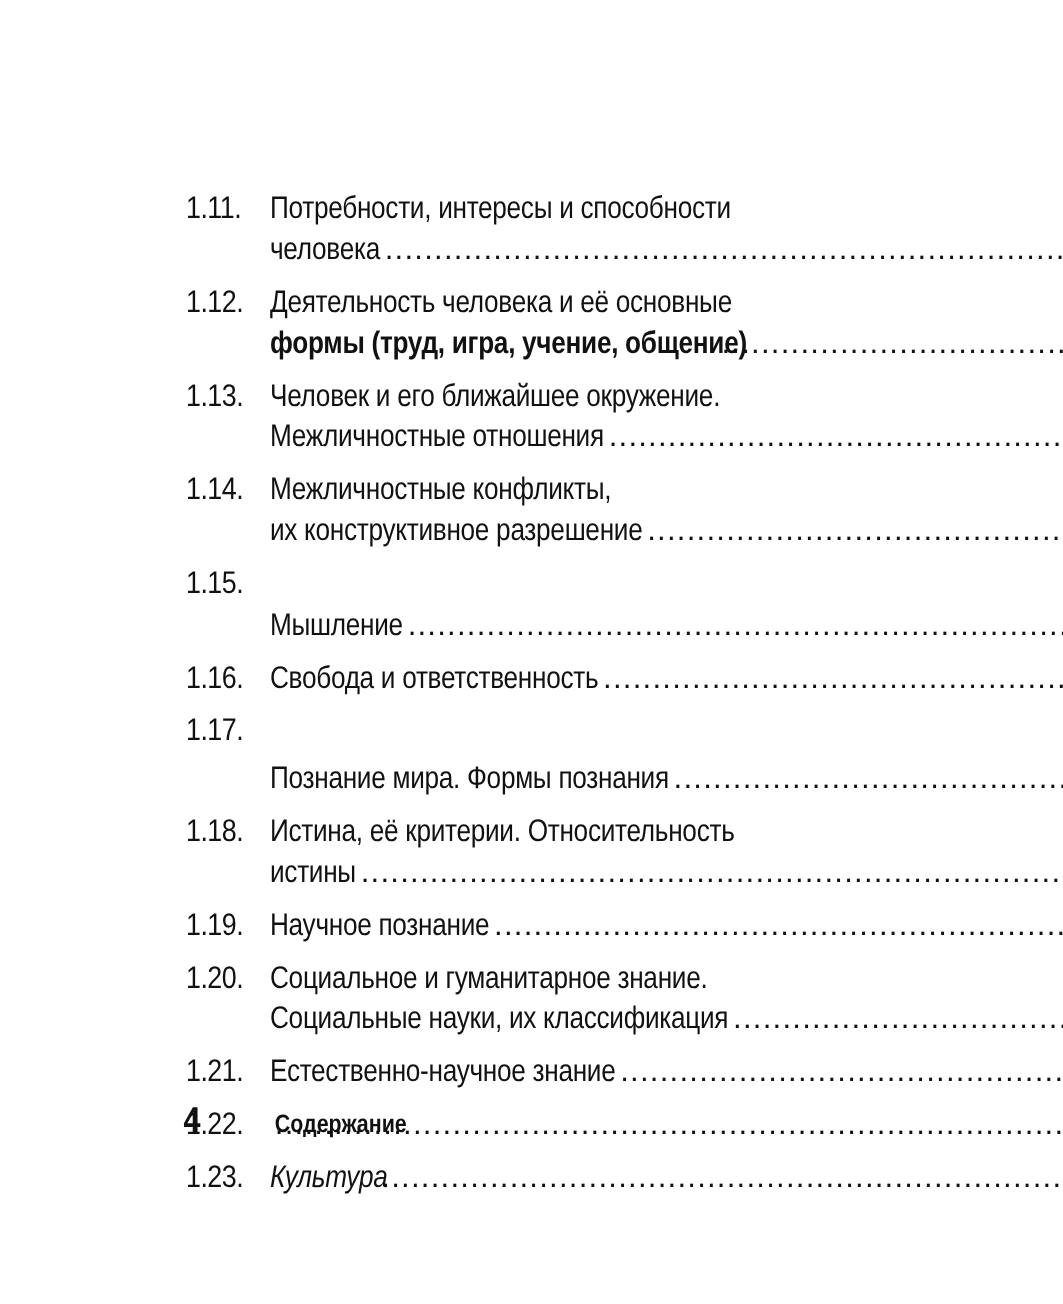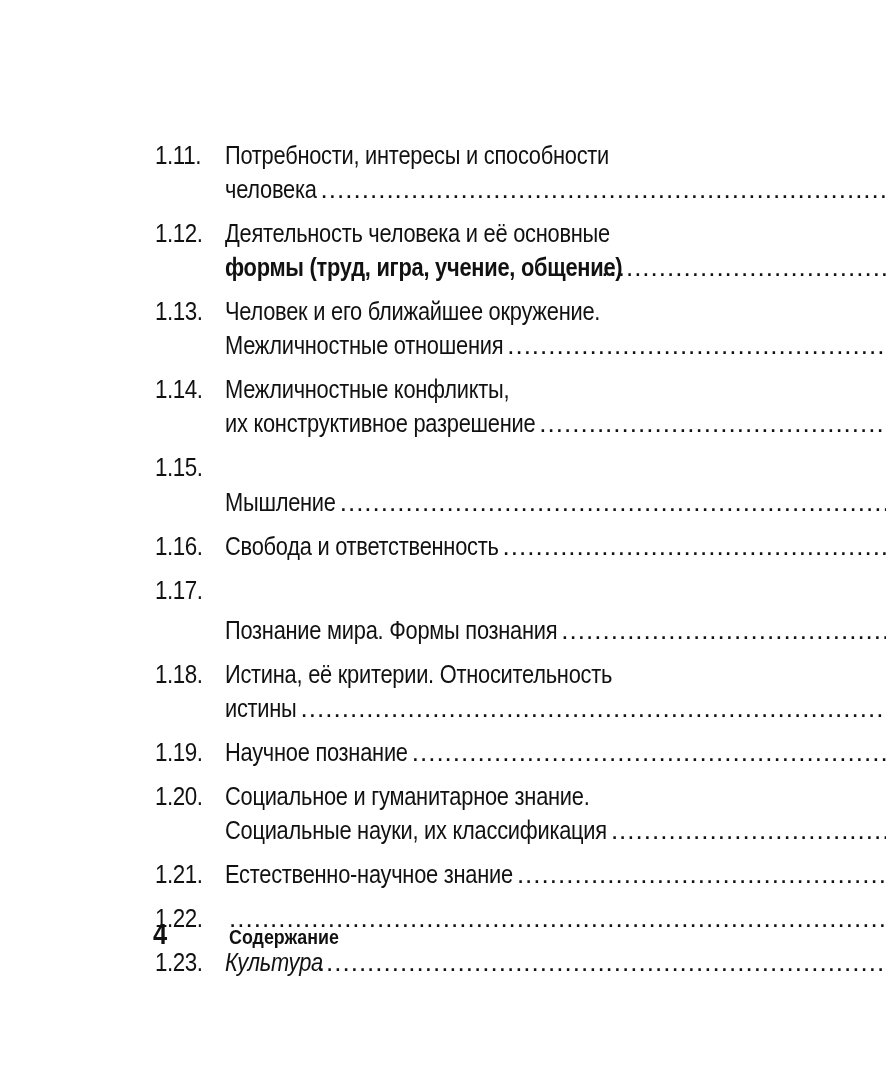--- a/index.html
+++ b/index.html
@@ -16,21 +16,21 @@
       color: #111111;
     }
     .page {
       position: absolute;
       left: 0; top: 0;
       width: 886px; height: 1087px;
     }
     .toc {
       position: absolute;
       left: 155px;
-      top: 138px;
+      top: 156px;
       width: 602px;
     }
     .entry {
       position: relative;
       display: flex;
       margin-bottom: 10px;
     }
     .num {
       width: 70px;
       flex: 0 0 70px;

